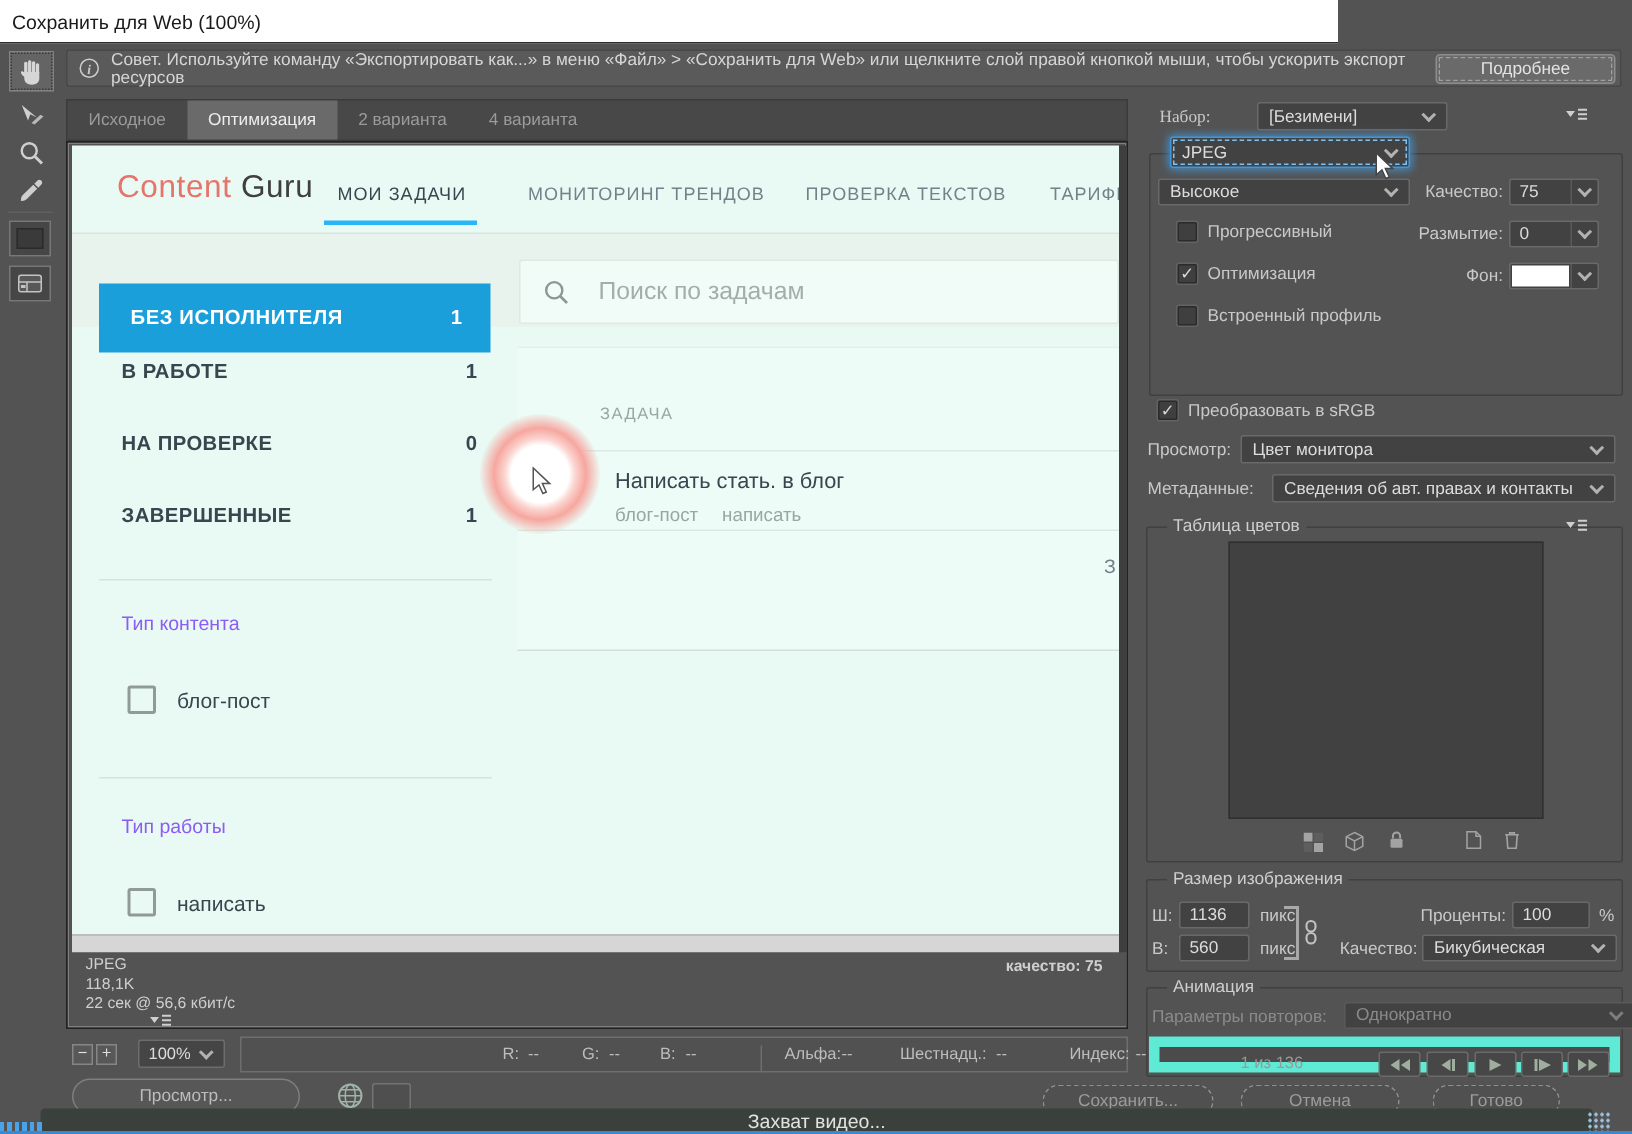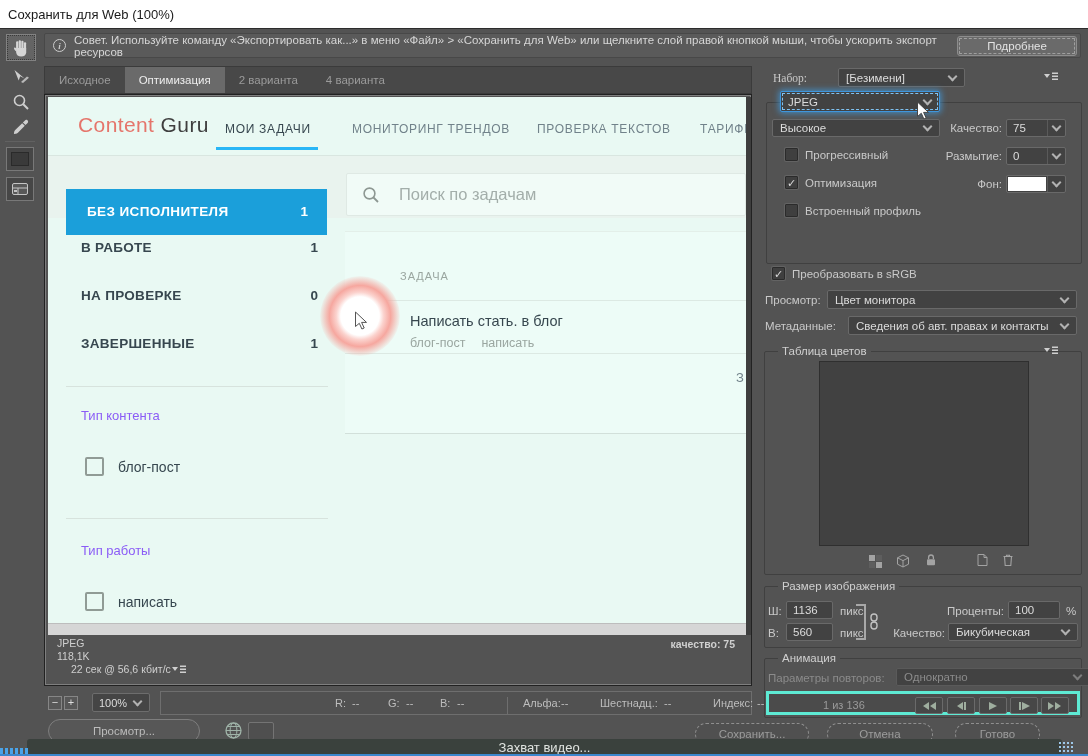--- a/index.html
+++ b/index.html
@@ -1,21 +1,21 @@
 <!DOCTYPE html>
 <html><head>
 <meta charset="utf-8">
 <style>
   * { box-sizing: border-box; margin: 0; padding: 0; }
   html,body { width:1088px; height:756px; }
   body { position:relative; background:#535353; font-family:"Liberation Sans","DejaVu Sans",sans-serif; overflow:hidden; }
   .abs { position:absolute; }
 
   
-  .titlebar { left:0; top:0; width:1088px; height:29px; background:#ffffff; color:#1a1a1a;
+  .titlebar { left:0; top:0; width:892px; height:29px; background:#ffffff; color:#1a1a1a;
               font-size:13px; line-height:29px; padding-left:8px; border-bottom:1px solid #2c2c2c; }
 
   
   .tipbar { left:44px; top:33px; width:1037px; height:25px; background:#5a5a5a; border:1px solid #484848;
             border-radius:2px; display:flex; align-items:center; color:#d6d6d6; font-size:11.5px; }
   .info-ico { width:13px; height:13px; min-width:13px; border:1px solid #cdcdcd; border-radius:50%;
               margin:0 8px; font:italic bold 9px "Liberation Serif",serif; color:#cdcdcd;
               display:flex; align-items:center; justify-content:center; }
   .info-ico::after { content:"i"; }
   .more-btn { margin-left:auto; margin-right:3px; height:20px; min-width:120px; padding:0 10px;
@@ -37,21 +37,21 @@
 
   
   .pframe { left:44px; top:94px; width:708px; height:592px; background:#535353;
             border:1px solid #222; box-shadow: inset 0 0 0 1px #7f7f7f; }
   .site { position:absolute; left:3px; top:2px; width:698px; height:526px; background:#e9f9f3; overflow:hidden; }
   .vedge { position:absolute; left:701px; top:2px; width:5px; height:538px; background:#3e3e3e; }
   .hscroll { position:absolute; left:3px; top:528px; width:698px; height:12px; background:#d6d6d6; border-top:1px solid #bdbdbd; }
   .pinfo { position:absolute; left:2px; top:540px; width:704px; height:49px; background:#535353; color:#cfcfcf; font-size:10.5px; }
   .pinfo .l1 { position:absolute; left:10px; top:2px; }
   .pinfo .l2 { position:absolute; left:10px; top:15px; }
-  .pinfo .l3 { position:absolute; left:24px; top:28px; display:flex; gap:0; align-items:center; }
+  .pinfo .l3 { position:absolute; left:10px; top:28px; display:flex; gap:0; align-items:center;flex-direction:column; }
   .pinfo .qual { position:absolute; right:16px; top:3px;font-weight:bold; }
 
   
   .logo { left:30px; top:16px; font-size:21px; letter-spacing:.4px; }
   .logo .red { color:#e5756b; } .logo .dark { color:#3f3f3f; }
   .nav { top:25px; font-size:12px; letter-spacing:.7px; color:#71828a; white-space:nowrap; }
   .nav.on { color:#37474f; }
   .nav-underline { left:168px; top:50px; width:102px; height:3px; background:#29b6f6; }
   .hdr-line { left:0; top:58px; width:698px; height:1px; background:#d9e6e0; }
   .search-strip { left:0; top:59px; width:698px; height:62px; background:#e9f3ee; }
@@ -112,21 +112,21 @@
   .spin .arr .chev { margin:-3px 0 0 0; }
   .focus { border:1px solid #3e96dd; outline:1px dashed #7fc2f2; outline-offset:-3px;
            box-shadow:0 0 6px 1px rgba(64,156,226,.8); z-index:3; }
   .cb { width:13px; height:13px; background:#3f3f3f; border:1px solid #2b2b2b; box-shadow:0 0 0 1px #636363;
         border-radius:1px; color:#dadada; font-size:11px; line-height:12px; text-align:center; }
   .cb.on::after { content:"✓"; }
   .group { border:1px solid #404040; border-radius:2px; }
   .gtitle { font-size:11.5px; color:#cfcfcf; background:#535353; padding:0 4px; white-space:nowrap; }
   .inbox { background:#424242; border:1px solid #696969; border-radius:2px; color:#dcdcdc; font-size:11.5px; padding:2px 6px; }
   .cticon { width:16px; height:16px; display:flex; align-items:center; justify-content:center; }
-  .framebar { left:766px; top:691px; width:314px; height:24px; background:#4b4b4b; border:3px solid #5eead4; }
+  .framebar { left:766px; top:691px; width:314px; height:24px; background:#4b4b4b; border:7px solid #5eead4; }
   .pbtn { position:absolute; top:3px; width:28px; height:17px; background:#474747; border:1px solid #6a6a6a;
           border-radius:2px; display:flex; align-items:center; justify-content:center; }
   .ftext { position:absolute; left:54px; top:5px; font-size:11px; color:#9a9a9a; }
 
   
   .capture { left:27px; top:739px; width:1035px; height:17px; background:#3a413d; color:#e0e4e0;
              font-size:13px; display:flex; align-items:center; justify-content:center; border-radius:3px 3px 0 0; z-index:20; }
   .blueline { left:0; top:754px; width:1088px; height:2px; background:#3c87cd; z-index:21; }
   .bluedash { left:0; top:748px; width:30px; height:6px; z-index:22;
               background:repeating-linear-gradient(90deg,#4aa3e8 0 3px, transparent 3px 5px); }

